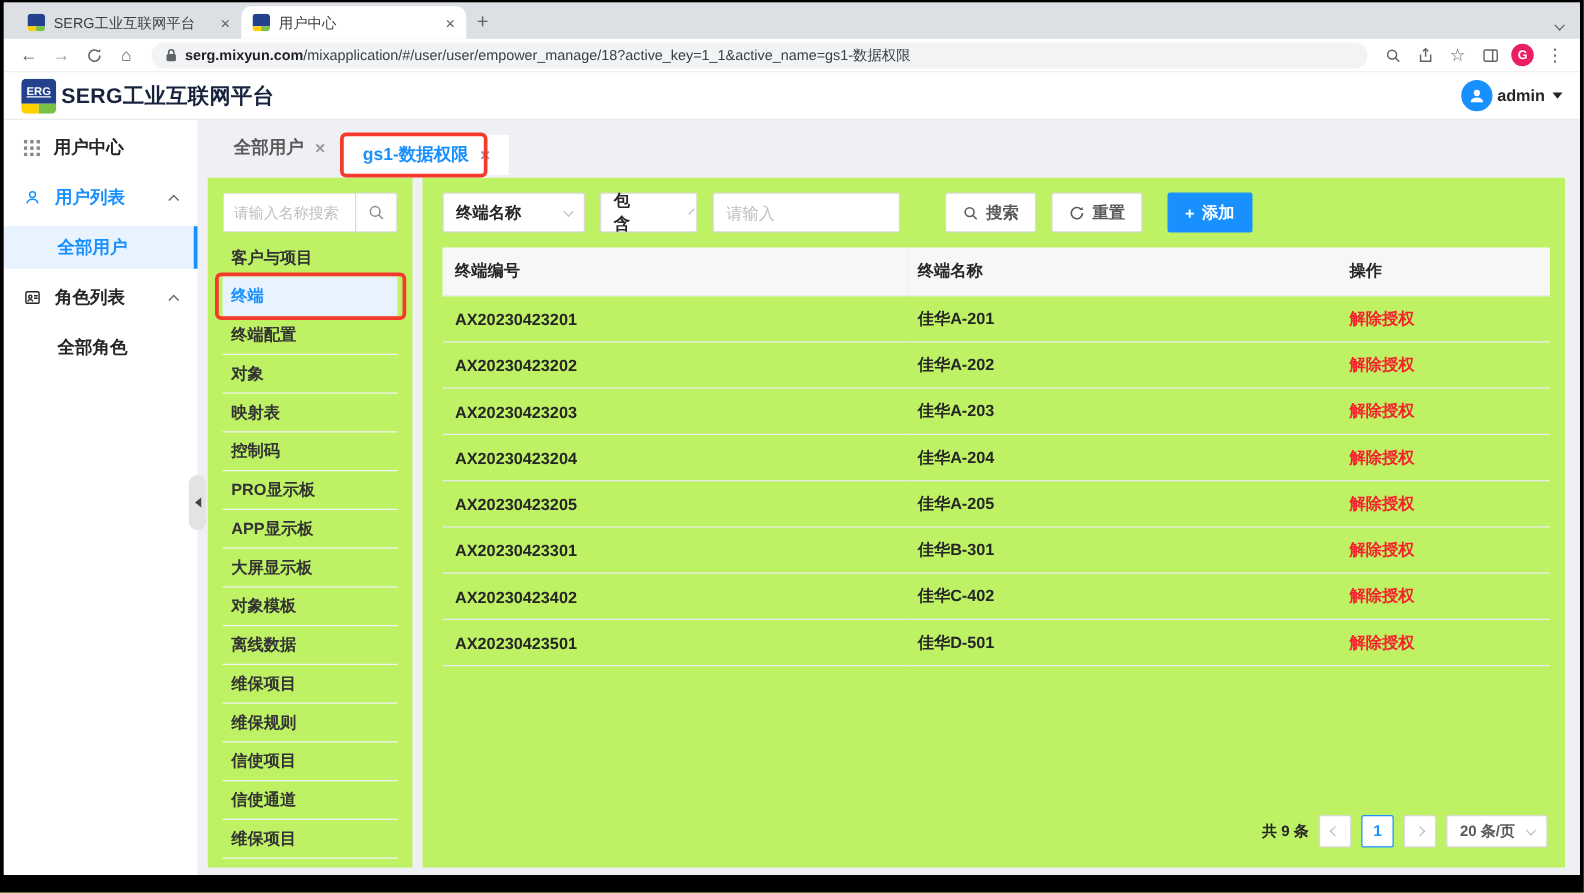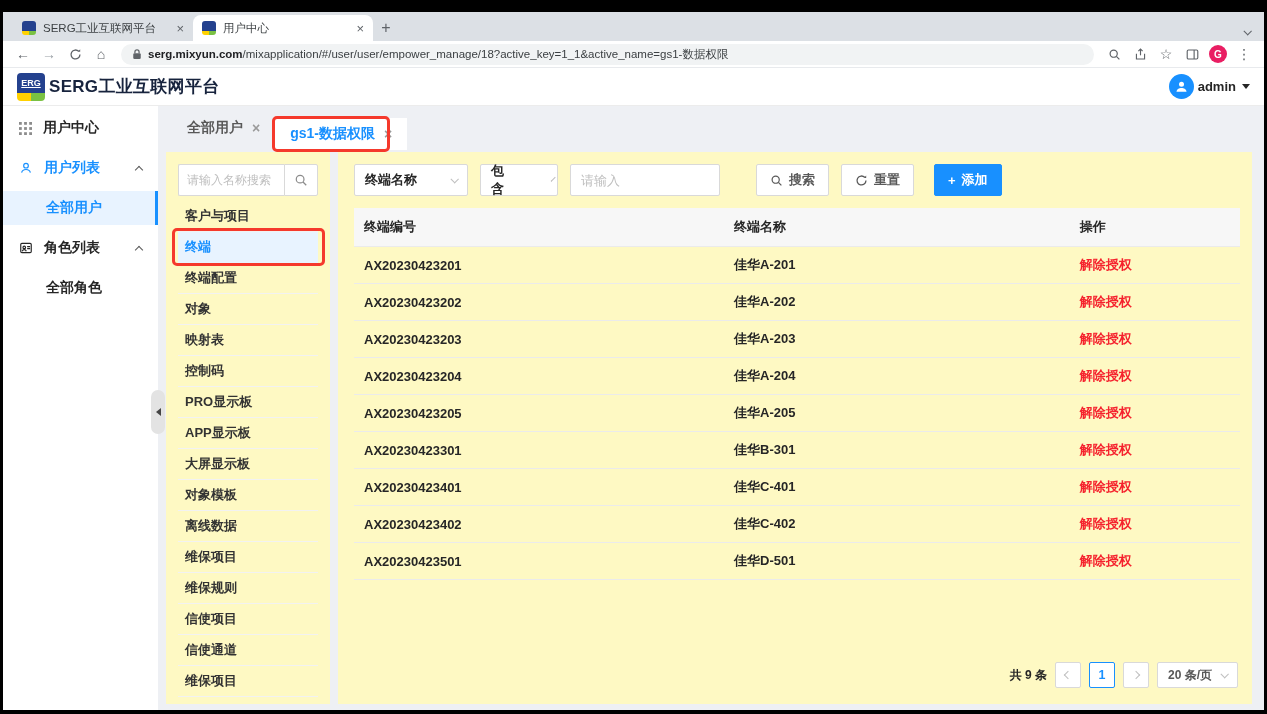--- a/index.html
+++ b/index.html
@@ -2,21 +2,21 @@
 <html style="--accent: #1890ff; --accent-light: #e8f3ff; --danger: #f5222d; --annotation: #f5392c; --page-bg: #eef0f4; --chrome-avatar: #e91e63;"><head>
 <meta charset="utf-8">
 <style>
   :root{
     --accent:#1890ff; --accent-light:#e8f3ff; --danger:#f5222d;
     --annotation:#f5392c; --page-bg:#eef0f4; --chrome-avatar:#e91e63;
   }
   *{margin:0;padding:0;box-sizing:border-box;}
   html,body{width:1267px;height:714px;overflow:hidden;}
   body{background:#000;position:relative;font-family:"Liberation Sans",sans-serif;-webkit-font-smoothing:antialiased;}
-  .window{position:absolute;left:3px;top:12px;width:1261px;height:698px;background:#fff;display:flex;flex-direction:column;overflow:hidden;}
+  .window{position:absolute;left:3px;top:2px;width:1261px;height:698px;background:#fff;display:flex;flex-direction:column;overflow:hidden;}
 
   
   .tabstrip{flex:0 0 29px;background:#dce0e5;display:flex;align-items:flex-end;padding-left:10px;position:relative;}
   .btab{height:26px;width:180px;display:flex;align-items:center;gap:7px;padding:0 9px;font-size:11.5px;color:#3c4043;}
   .btab.active{background:#fff;border-radius:8px 8px 0 0;}
   .btab-label{flex:1;white-space:nowrap;overflow:hidden;}
   .btab-close{color:#5f6368;font-size:13px;line-height:1;}
   .favicon{width:14px;height:14px;border-radius:3px;overflow:hidden;display:flex;flex-direction:column;flex:0 0 14px;}
   .favicon .f-top{flex:1;background:#24418e;}
   .favicon .f-bot{height:4px;display:flex;}
@@ -56,21 +56,21 @@
   .tri-left{width:0;height:0;border-top:4px solid transparent;border-bottom:4px solid transparent;border-right:5px solid #444;}
 
   .content{flex:1;display:flex;flex-direction:column;padding:0 12px 0 8px;overflow:hidden;}
   .apptabs{flex:0 0 32px;display:flex;align-items:center;padding-left:6px;}
   .apptab{height:32px;display:flex;align-items:center;gap:9px;padding:0 15px;font-size:14px;font-weight:600;color:#595959;position:relative;}
   .apptab .tclose{color:#9a9a9a;font-size:14px;line-height:1;}
   .apptab.active{background:#fff;color:var(--accent);font-weight:700;margin-top:12px;}
   .anno-tab{position:absolute;left:-3px;top:-2px;bottom:-2px;right:17px;border:3px solid var(--annotation);border-radius:5px;pointer-events:none;z-index:6;}
 
   .panels{flex:1;display:flex;gap:8px;margin-top:2px;padding-bottom:6px;overflow:hidden;}
-  .panel{background:#fef9c3;}
+  .panel{background:#bef264;}
   .menu-panel{flex:0 0 164px;padding:12px 12px 0;overflow:hidden;}
   .search-row{display:flex;height:32px;}
   .search-input{flex:1;min-width:0;border:1px solid #d9d9d9;border-right:none;border-radius:2px 0 0 2px;padding:0 8px;font-size:12px;color:#262626;outline:none;font-family:"Liberation Sans",sans-serif;}
   .search-input::placeholder{color:#bfbfbf;}
   .search-btn{flex:0 0 34px;border:1px solid #d9d9d9;background:#fff;color:#8c8c8c;display:flex;align-items:center;justify-content:center;border-radius:0 2px 2px 0;}
   .menu-list{margin-top:5px;text-align:right;}
   .menu-item{height:31px;display:flex;align-items:center;padding:0 7px;font-size:13px;font-weight:600;color:#333;border-bottom:1px solid #f2f2f2;position:relative;}
   .menu-item.active{background:var(--accent-light);color:var(--accent);border-bottom-color:transparent;}
   .anno-menu{position:absolute;left:-6px;right:-7px;top:-4px;bottom:-4px;border:3px solid var(--annotation);border-radius:5px;pointer-events:none;z-index:6;}
 
@@ -408,25 +408,20 @@
                   <td>AX20230423205</td>
                   <td>佳华A-205</td>
                   <td><a href="#" class="action-link">解除授权</a></td>
                 </tr>
                 <tr>
                   <td>AX20230423301</td>
                   <td>佳华B-301</td>
                   <td><a href="#" class="action-link">解除授权</a></td>
                 </tr>
                 <tr>
-                  <td>AX20230423401</td>
-                  <td>佳华C-401</td>
-                  <td><a href="#" class="action-link">解除授权</a></td>
-                </tr>
-                <tr>
                   <td>AX20230423402</td>
                   <td>佳华C-402</td>
                   <td><a href="#" class="action-link">解除授权</a></td>
                 </tr>
                 <tr>
                   <td>AX20230423501</td>
                   <td>佳华D-501</td>
                   <td><a href="#" class="action-link">解除授权</a></td>
                 </tr>
               </tbody>

